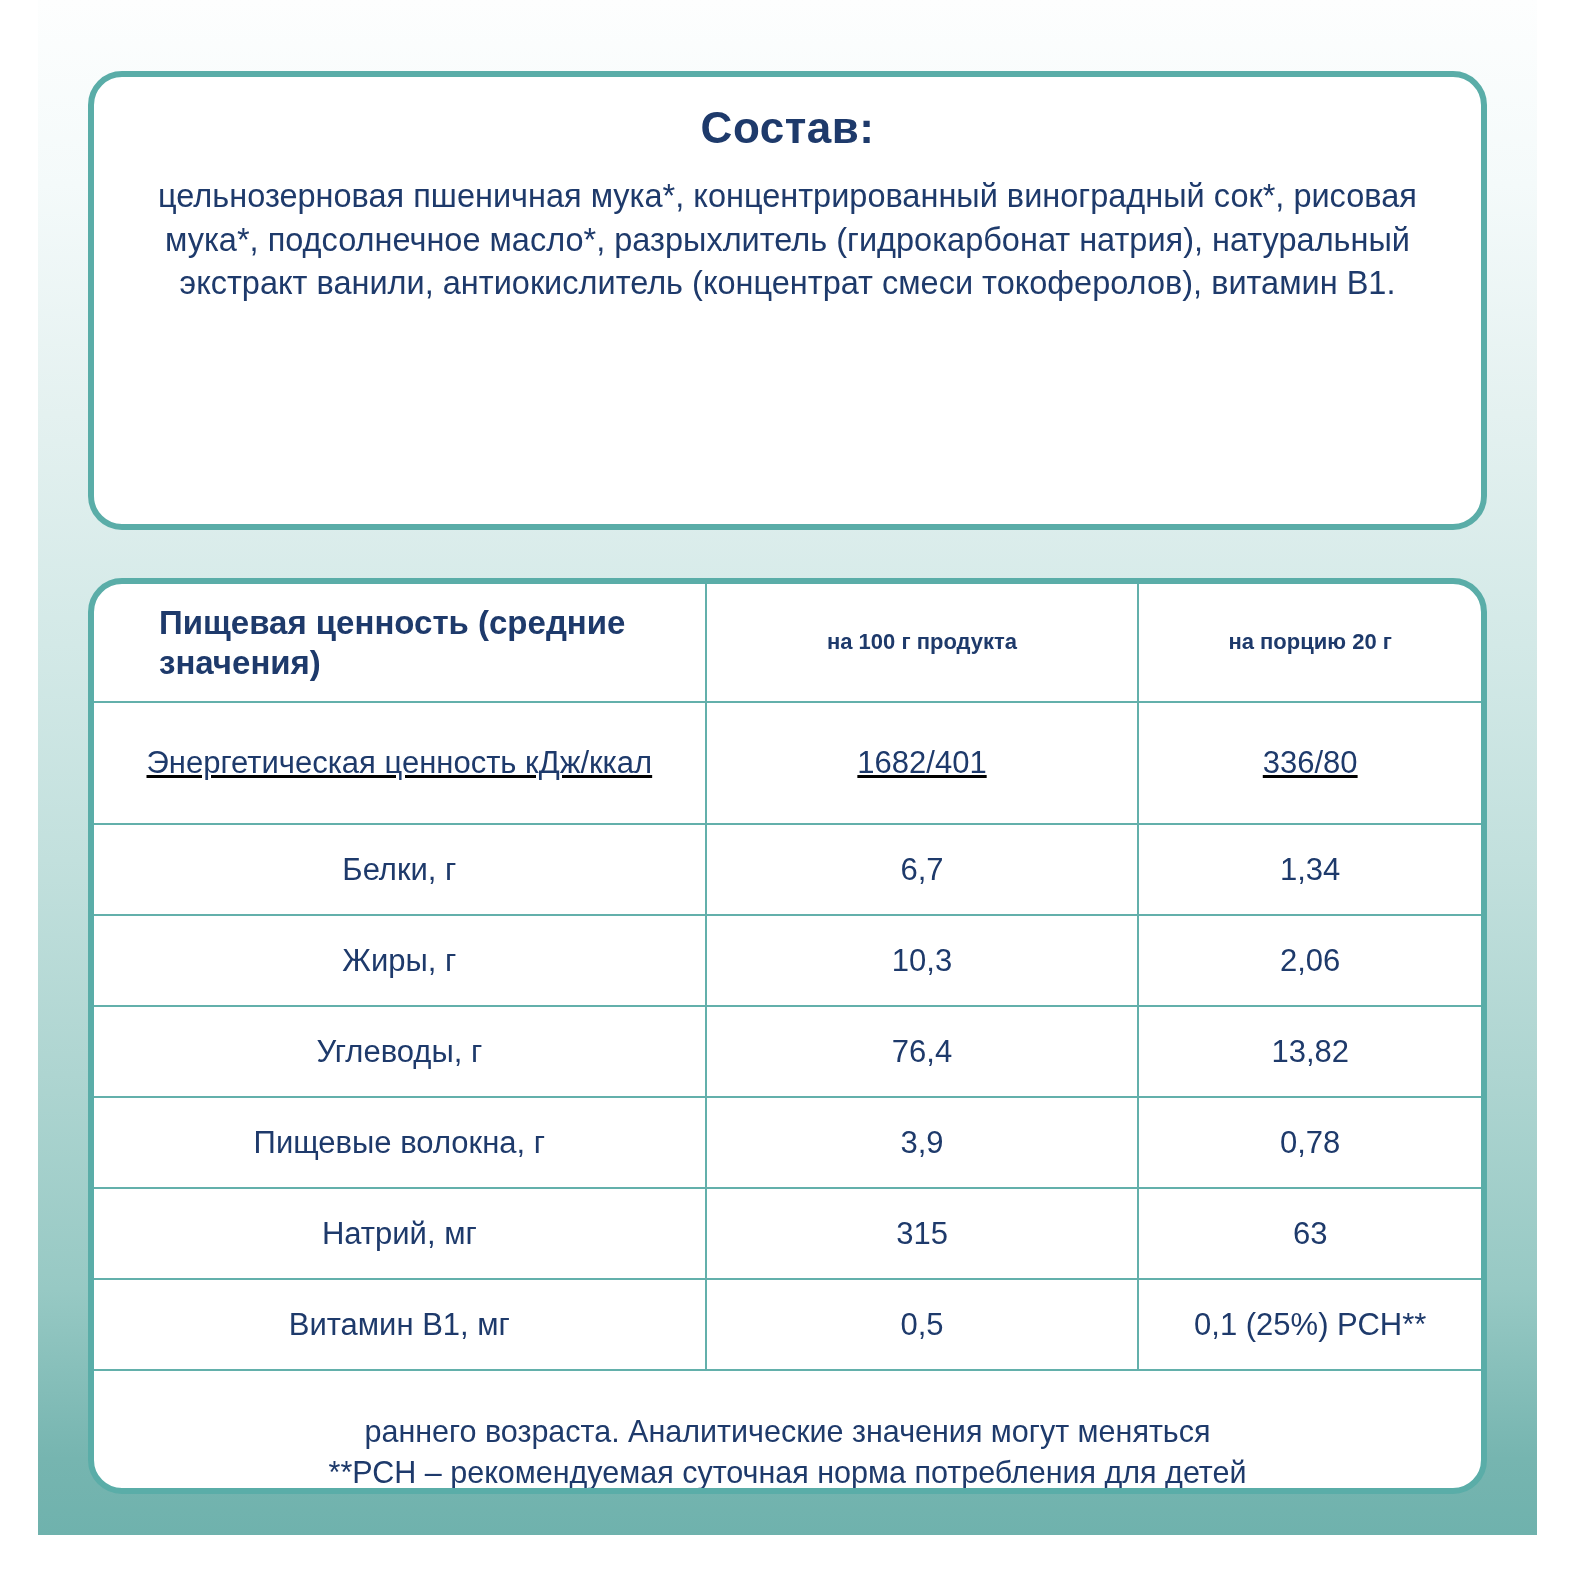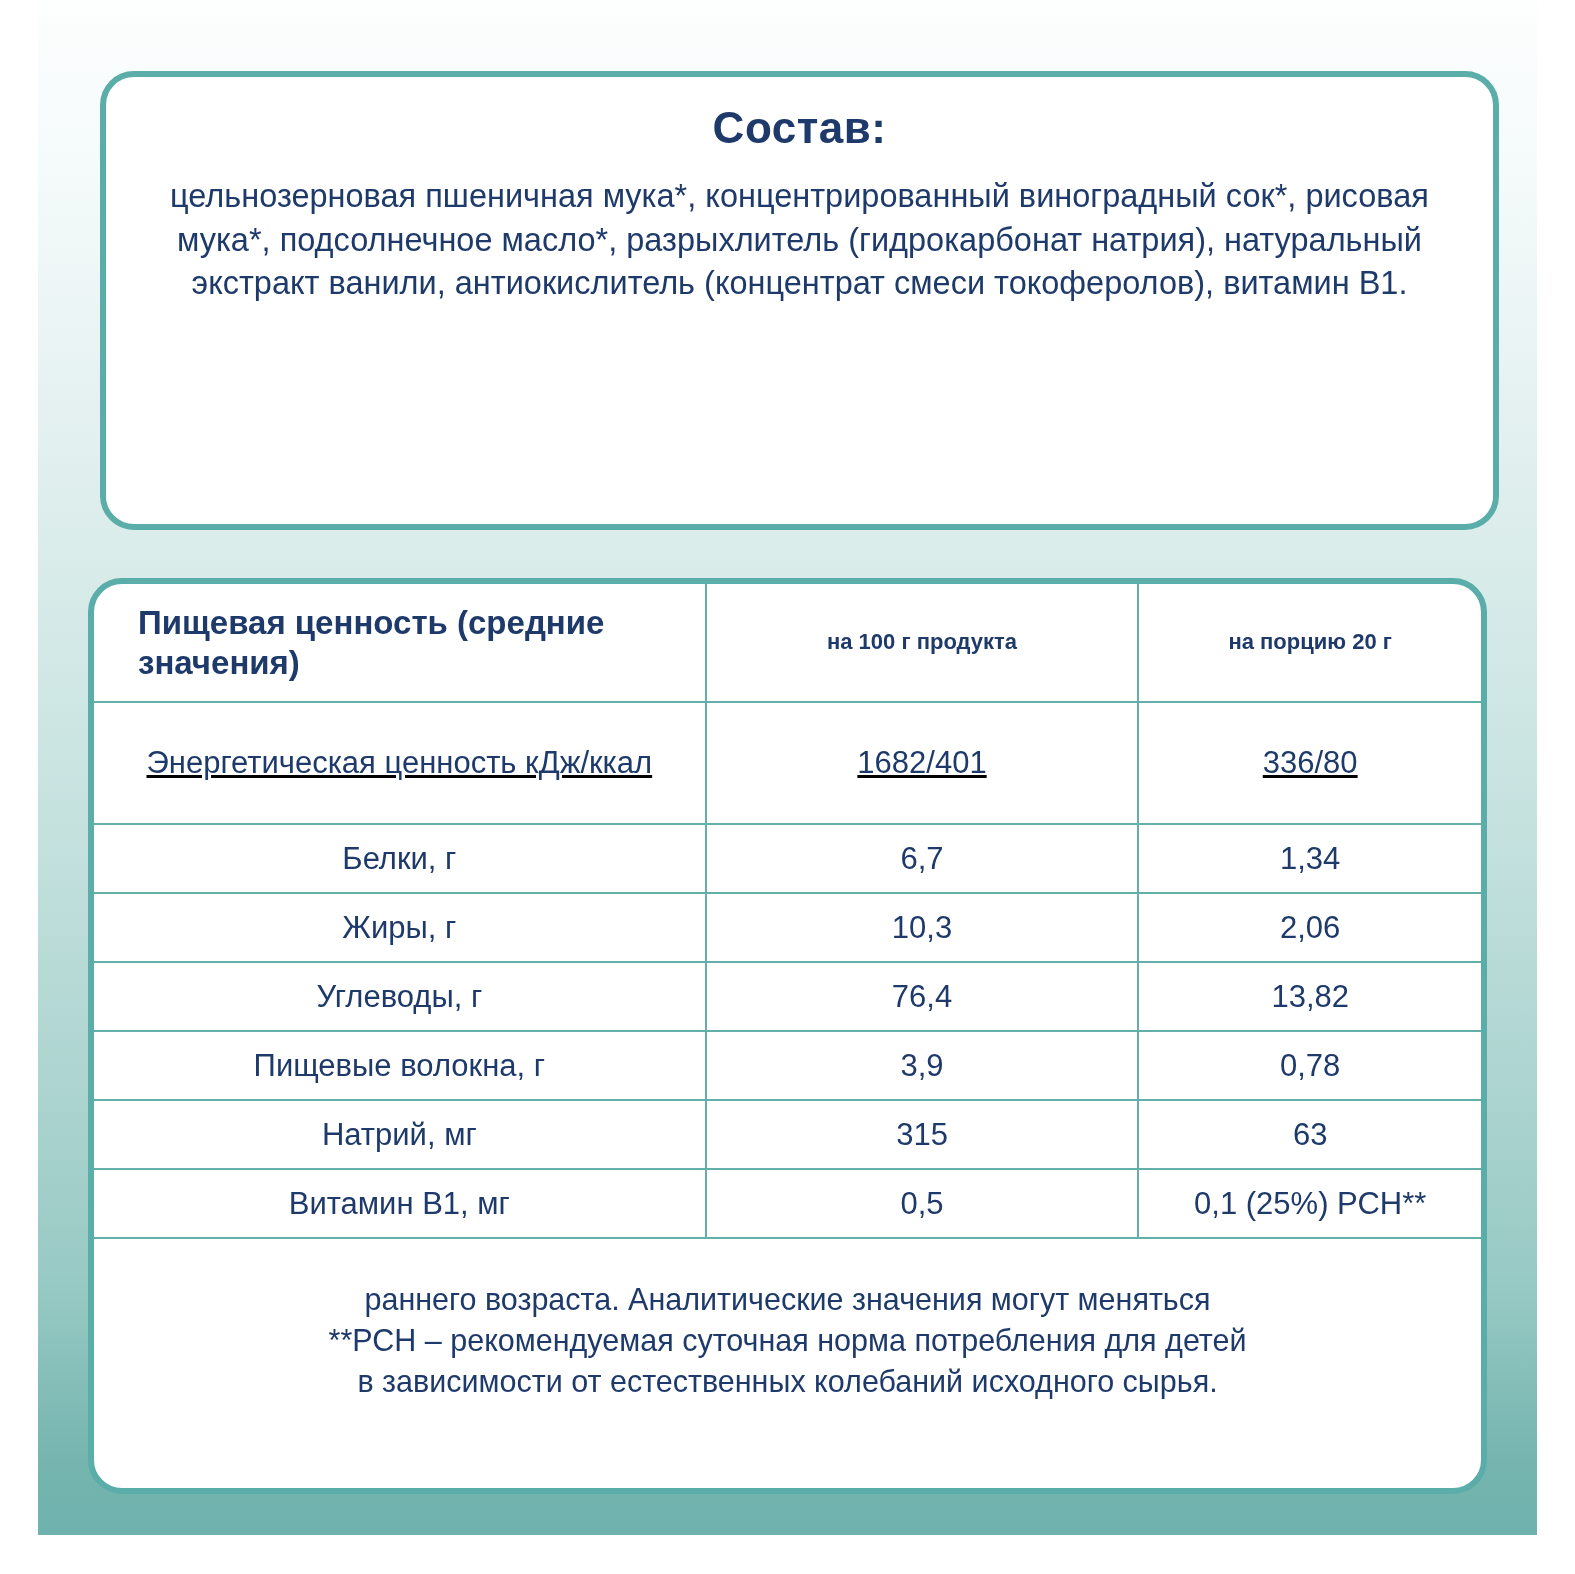--- a/index.html
+++ b/index.html
@@ -49,21 +49,20 @@
     box-sizing: border-box;
   }
 
   
   #composition-card {
     left: 88px;
     top: 71px;
     width: 1399px;
     height: 459px;
     padding: 0;
-    margin-left: 12px;
   }
   #composition-title {
     margin: 0;
     padding-top: 26px;
     text-align: center;
     font-size: 44px;
     font-weight: bold;
     color: #1e3a6b;
     letter-spacing: 0.5px;
   }
@@ -114,26 +113,26 @@
   #nutrition-table td:last-child { border-right: none; }
 
   #nutrition-table thead th {
     font-size: 22px;
     font-weight: bold;
     line-height: 1.2;
     height: 118px;
   }
   #nutrition-table thead th.head-name {
     text-align: left;
-    padding-left: 44px;
+    padding-left: 65px;
     font-size: 33px;
   }
 
   #nutrition-table tbody td { font-size: 31px; line-height: 1.22; }
-  #nutrition-table tbody tr { height: 69px; }
+  #nutrition-table tbody tr { height: 91px; }
   #nutrition-table tbody tr.tall { height: 122px; text-decoration: underline; }
   #nutrition-table tbody tr:last-child td { border-bottom: 2px solid #63b0ab; }
 
   #table-footnote {
     padding: 40px 78px 0 78px;
     text-align: center;
     font-size: 30.5px;
     line-height: 1.35;
     color: #1e3a6b;
   }

